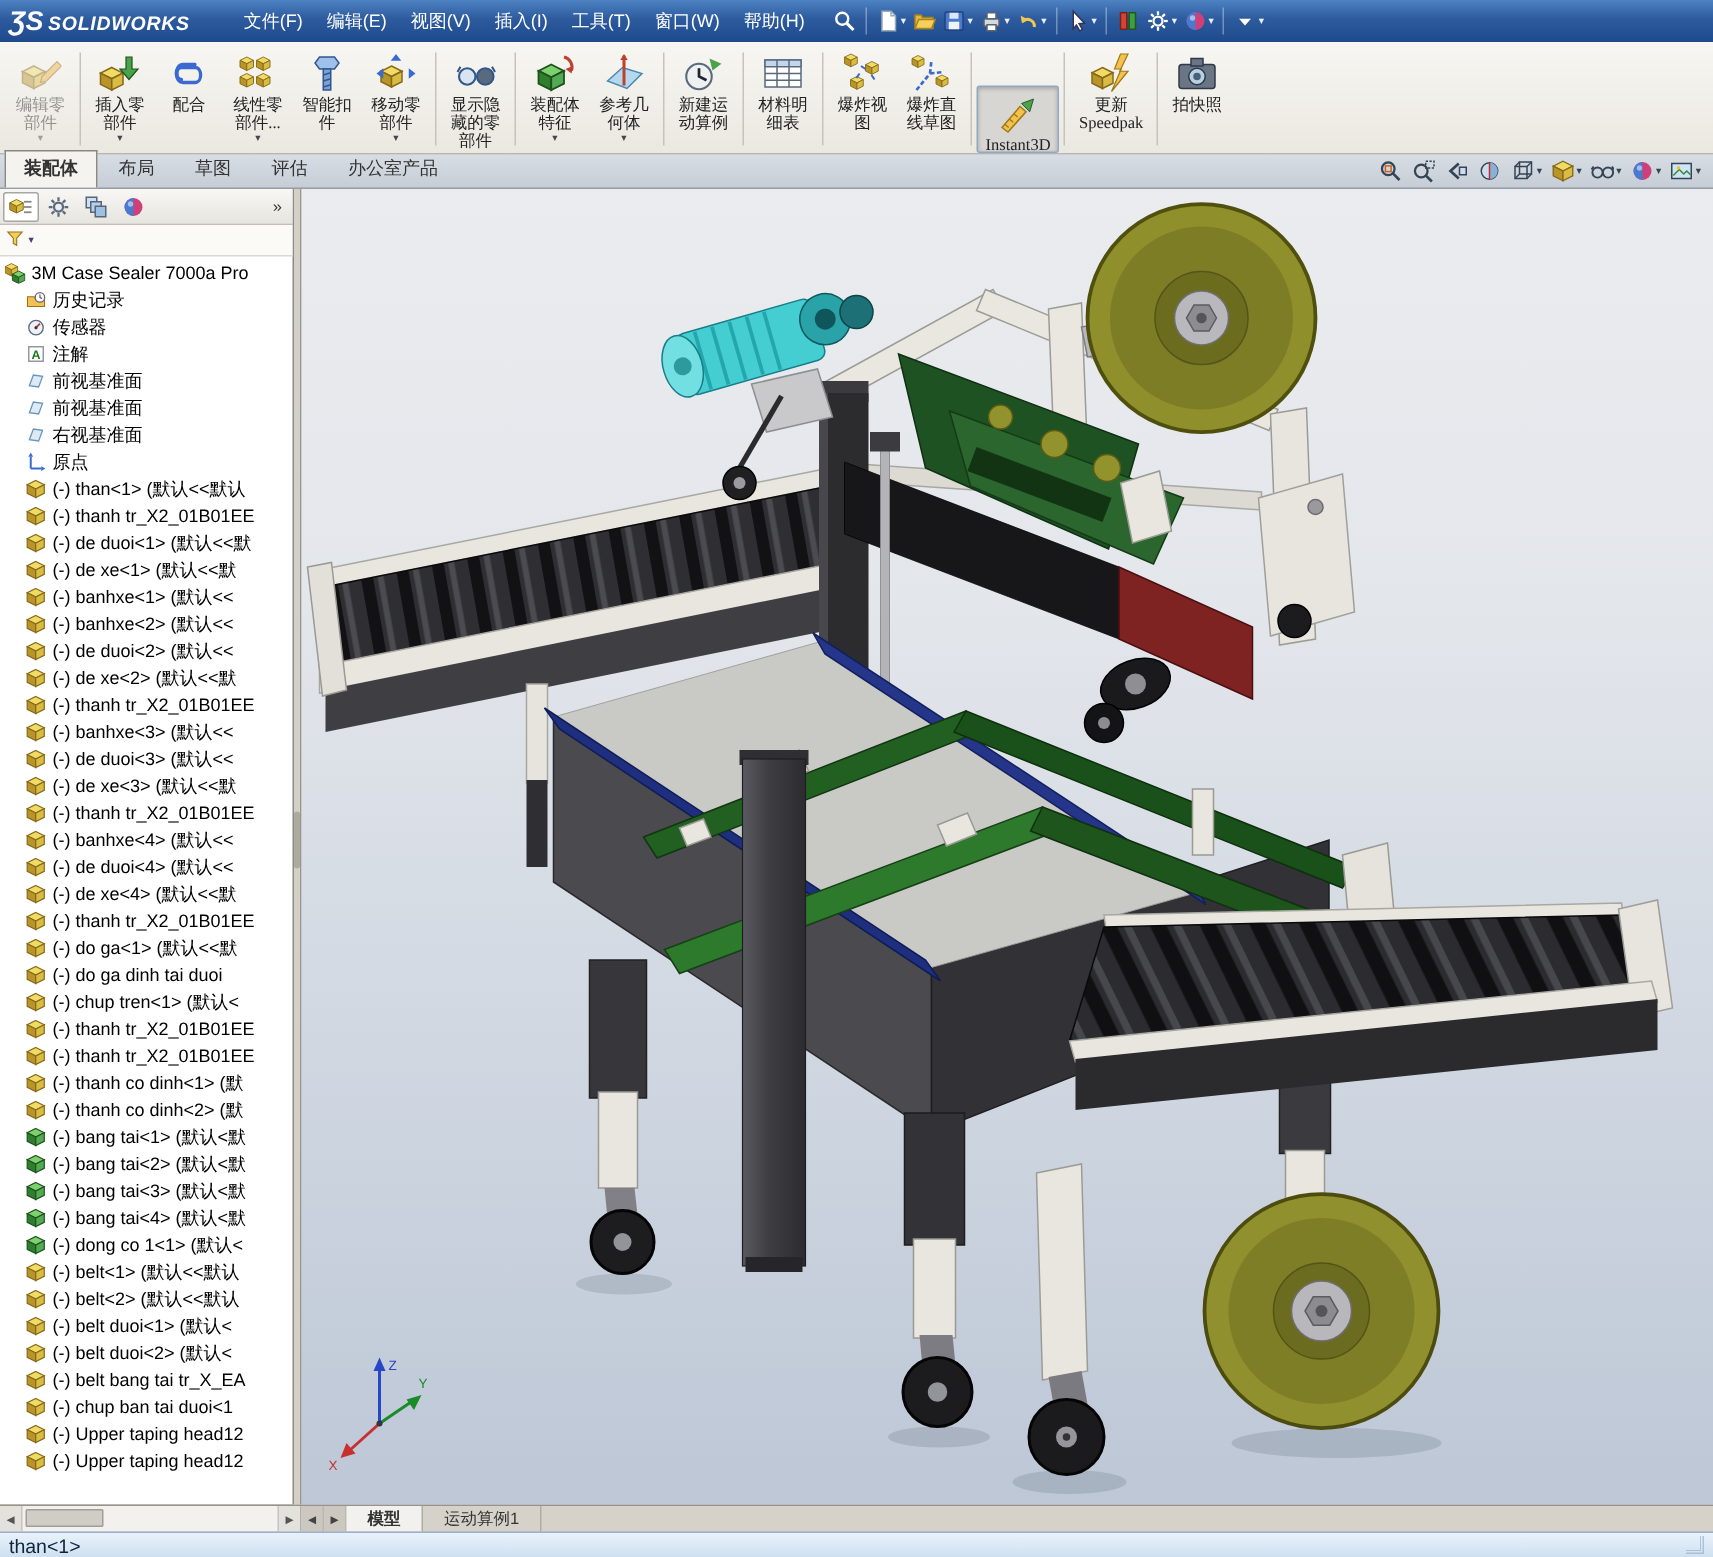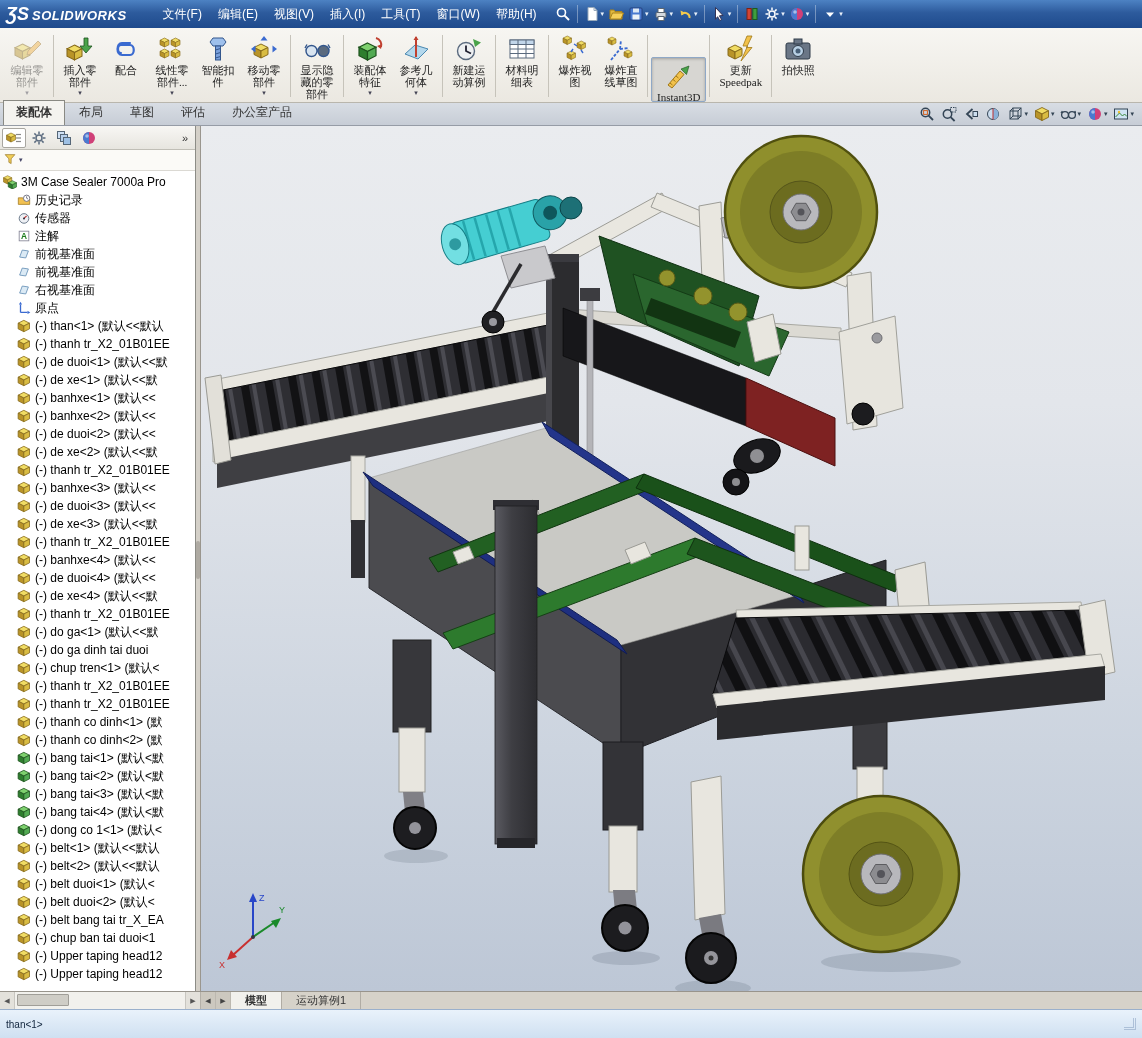--- a/index.html
+++ b/index.html
@@ -65,21 +65,21 @@
   .panel-hscroll { width:201px; display:flex; align-items:center; background:#f2f1ed; border-right:1px solid #b4b0a8; }
   .hs-btn { width:15px; height:100%; font-size:7px; display:flex; align-items:center; justify-content:center; color:#555; background:#e3e1db; border-right:1px solid #c8c6c0; }
   .hs-btn:last-child { border-left:1px solid #c8c6c0; border-right:none; }
   .hs-track { flex:1; height:100%; position:relative; }
   .hs-thumb { position:absolute; left:2px; top:2px; width:52px; height:12px; background:#cfcdc6; border:1px solid #a09e98; border-radius:1px; }
   .model-tabs { flex:1; display:flex; align-items:stretch; }
   .mt-nav { width:15px; display:flex; align-items:center; justify-content:center; font-size:7px; color:#444; border-right:1px solid #bcb8b0; background:#ccc8bf; }
   .mtab { padding:0 14px; font-size:11px; display:flex; align-items:center; border-right:1px solid #b0aca4; color:#333; white-space:nowrap; }
   .mtab.active { background:#f2f1ed; font-weight:bold; }
 
-  .statusbar { height:29px; background:linear-gradient(#e9f2fb,#cfe0f1); border-top:1px solid #9ab0cc; display:flex; align-items:center; padding:0 6px; font-size:10px; color:#10243c; }
+  .statusbar { height:17px; background:linear-gradient(#e9f2fb,#cfe0f1); border-top:1px solid #9ab0cc; display:flex; align-items:center; padding:0 6px; font-size:13px; color:#10243c; }
   .status-grip { margin-left:auto; width:12px; height:12px; border-right:3px double #9ab0cc; border-bottom:3px double #9ab0cc; transform:rotate(0deg); opacity:.7; }
 </style>
 </head>
 <body>
 
 <div class="app">
 
   <div class="titlebar">
     <div class="brand">
       <span class="brand-mark">ƷS</span>

